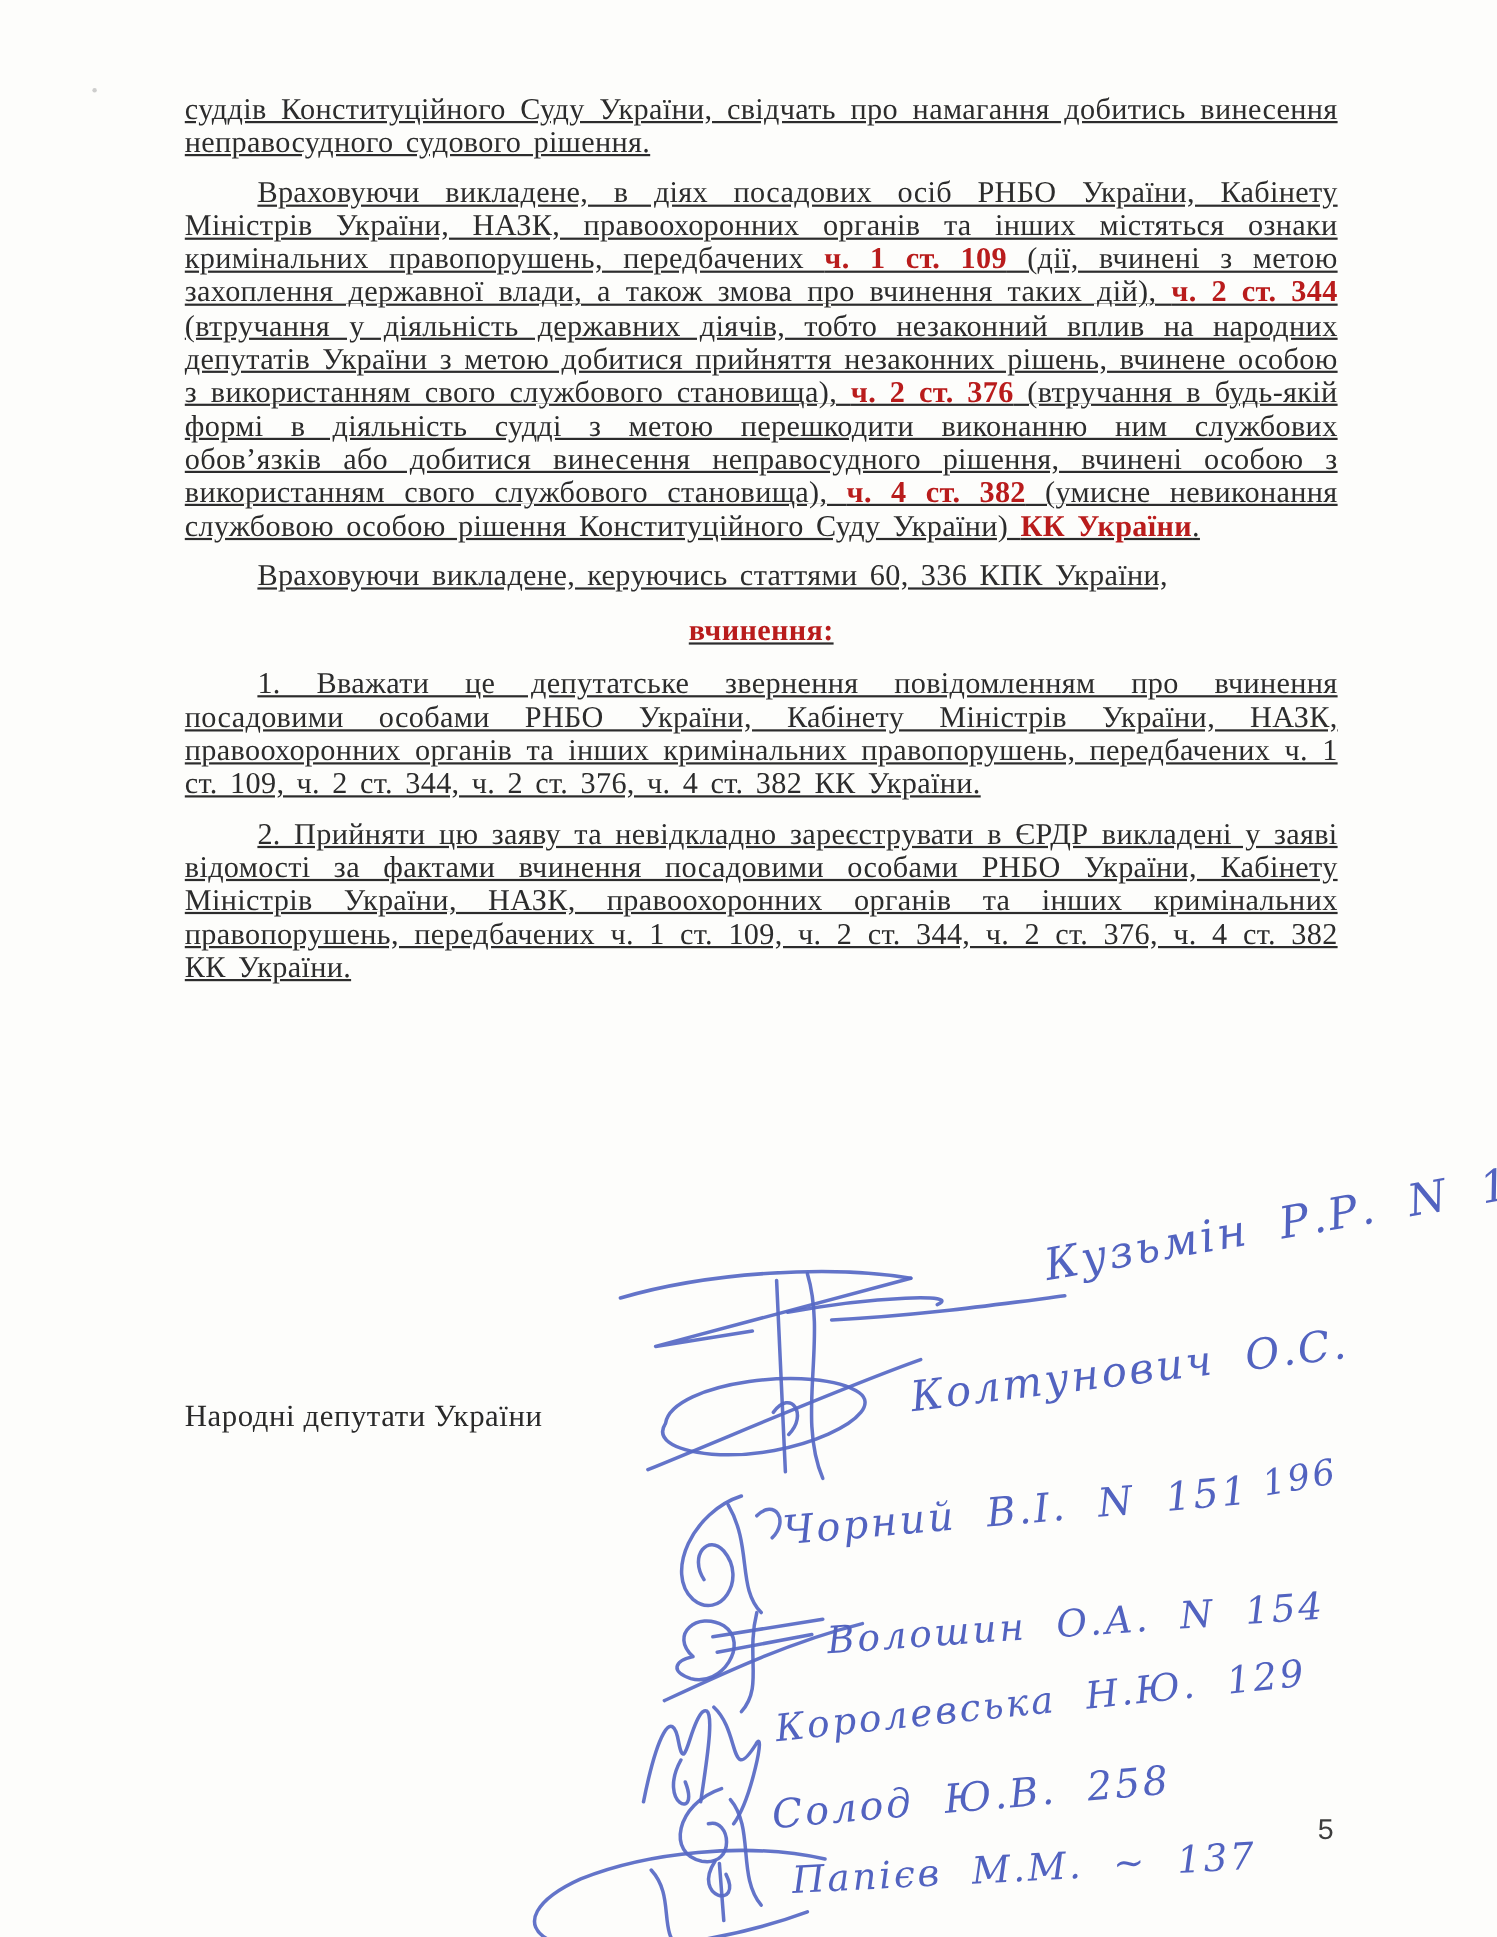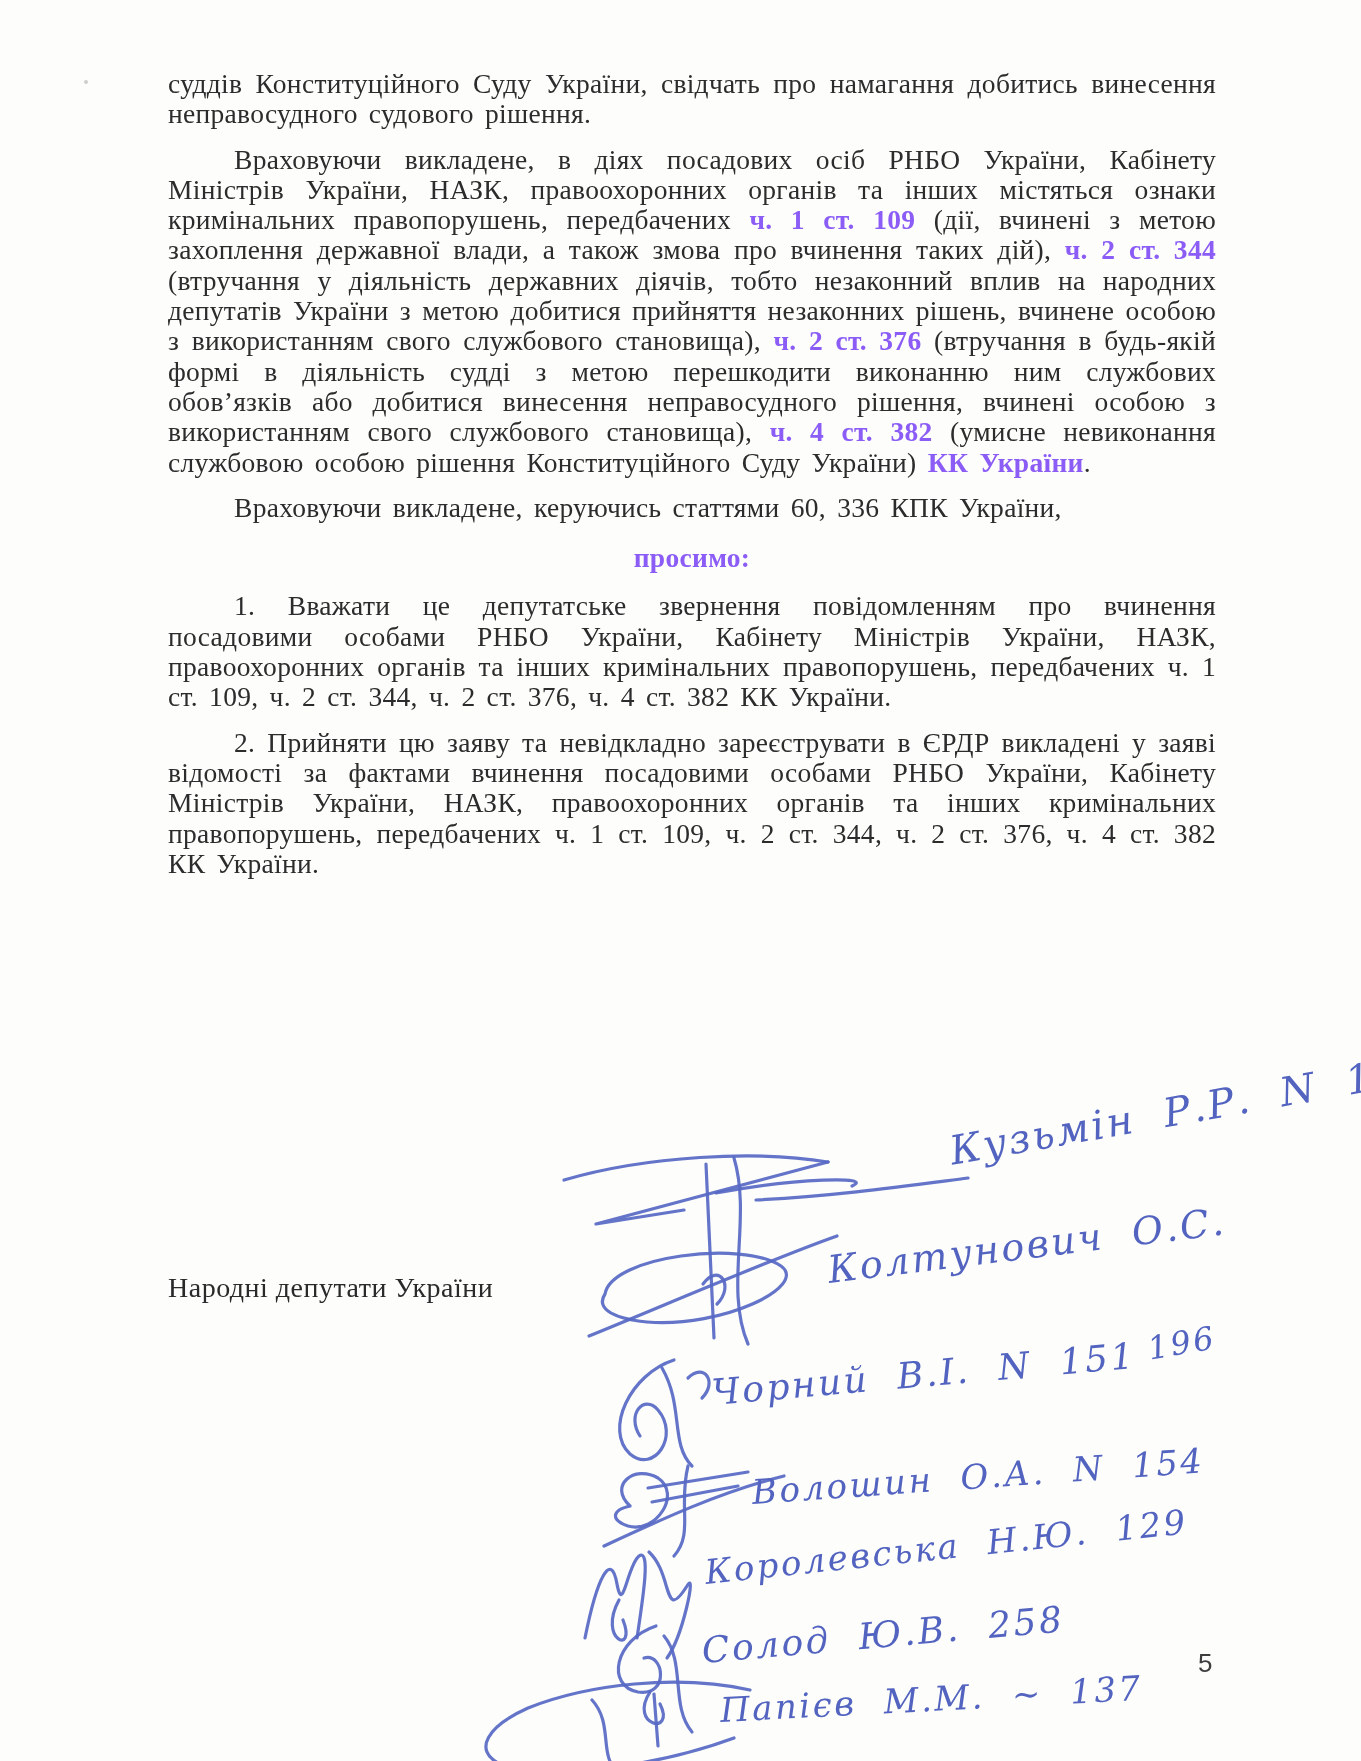--- a/index.html
+++ b/index.html
@@ -6,39 +6,39 @@
   .page{
     position:relative;
     width:1361px;height:1761px;
     background:#fdfdfb;
     font-family:"Liberation Serif", serif;
     color:#2c2c2c;
     overflow:hidden;
     margin:0 auto;
   }
   .doc-body{
-    position:absolute;left:168px;top:69px;width:1048px;
+    position:absolute;left:168px;top:84px;width:1048px;text-decoration:underline;
   }
   .para{
     margin:0 0 15px 0;
     font-size:27.5px;
     line-height:30.3px;
     text-align:justify;
     letter-spacing:0.3px;
     word-spacing:4px;
   }
   .para.indent{text-indent:66px;}
   .para.heading{
     text-align:center;
     font-weight:bold;
     margin:20px 0 18px 0;
     text-indent:0;
   }
   .para.gap-before{margin-top:20px;}
-  .para b{font-weight:bold;color:#8b5cf6;}
+  .para b{font-weight:bold;color:#b91c1c;}
   .closing{
     position:absolute;left:168px;top:1272px;
     font-size:28px;font-weight:normal;color:#2a2a2a;
     letter-spacing:0.5px;
   }
   .signatures{position:absolute;left:0;top:0;width:100%;height:100%;pointer-events:none;}
   .sig-flourish{position:absolute;overflow:visible;}
   .sig-flourish path{fill:none;stroke:#5668c4;stroke-width:3.2;stroke-linecap:round;stroke-linejoin:round;opacity:0.92;}
   .sig-label{
     position:absolute;
@@ -62,21 +62,21 @@
 </style>
 </head>
 <body>
 
 <div class="page">
   <div class="scan-speck"></div>
   <div class="doc-body">
       <p class="para "><span>суддів Конституційного Суду України, свідчать про намагання добитись винесення неправосудного судового рішення.</span></p>
       <p class="para  indent"><span>Враховуючи викладене, в діях посадових осіб РНБО України, Кабінету Міністрів України, НАЗК, правоохоронних органів та інших містяться ознаки кримінальних правопорушень, передбачених </span><b>ч. 1 ст. 109</b><span> (дії, вчинені з метою захоплення державної влади, а також змова про вчинення таких дій), </span><b>ч. 2 ст. 344</b><span> (втручання у діяльність державних діячів, тобто незаконний вплив на народних депутатів України з метою добитися прийняття незаконних рішень, вчинене особою з використанням свого службового становища), </span><b>ч. 2 ст. 376</b><span> (втручання в будь-якій формі в діяльність судді з метою перешкодити виконанню ним службових обов’язків або добитися винесення неправосудного рішення, вчинені особою з використанням свого службового становища), </span><b>ч. 4 ст. 382</b><span> (умисне невиконання службовою особою рішення Конституційного Суду України) </span><b>КК України</b><span>.</span></p>
       <p class="para  indent"><span>Враховуючи викладене, керуючись статтями 60, 336 КПК України,</span></p>
-      <p class="para heading"><b>просимо:</b></p>
+      <p class="para heading"><b>вчинення:</b></p>
       <p class="para  indent"><span>1. Вважати це депутатське звернення повідомленням про вчинення посадовими особами РНБО України, Кабінету Міністрів України, НАЗК, правоохоронних органів та інших кримінальних правопорушень, передбачених ч. 1 ст. 109, ч. 2 ст. 344, ч. 2 ст. 376, ч. 4 ст. 382 КК України.</span></p>
       <p class="para  indent"><span>2. Прийняти цю заяву та невідкладно зареєструвати в ЄРДР викладені у заяві відомості за фактами вчинення посадовими особами РНБО України, Кабінету Міністрів України, НАЗК, правоохоронних органів та інших кримінальних правопорушень, передбачених ч. 1 ст. 109, ч. 2 ст. 344, ч. 2 ст. 376, ч. 4 ст. 382 КК України.</span></p>
     </div>
   <div class="closing">Народні депутати України</div>
   <div class="signatures">
       <svg class="sig-flourish" viewBox="0 0 420 210" style="left: 556px; top: 1138px; width: 420px; height: 210px;">
         <path d="M8,42 C90,18 200,12 272,24"></path>
         <path d="M272,24 L40,86 L128,72"></path>
         <path d="M150,26 L158,200"></path>
         <path d="M178,20 C196,80 168,150 192,206"></path>

